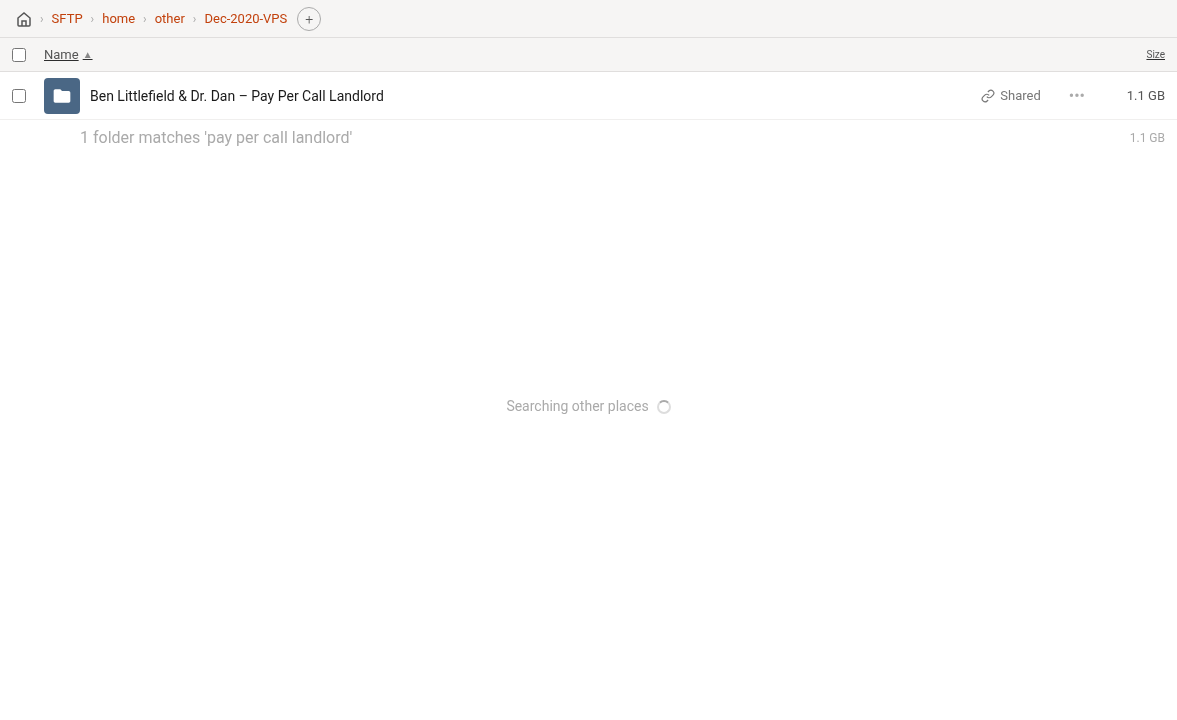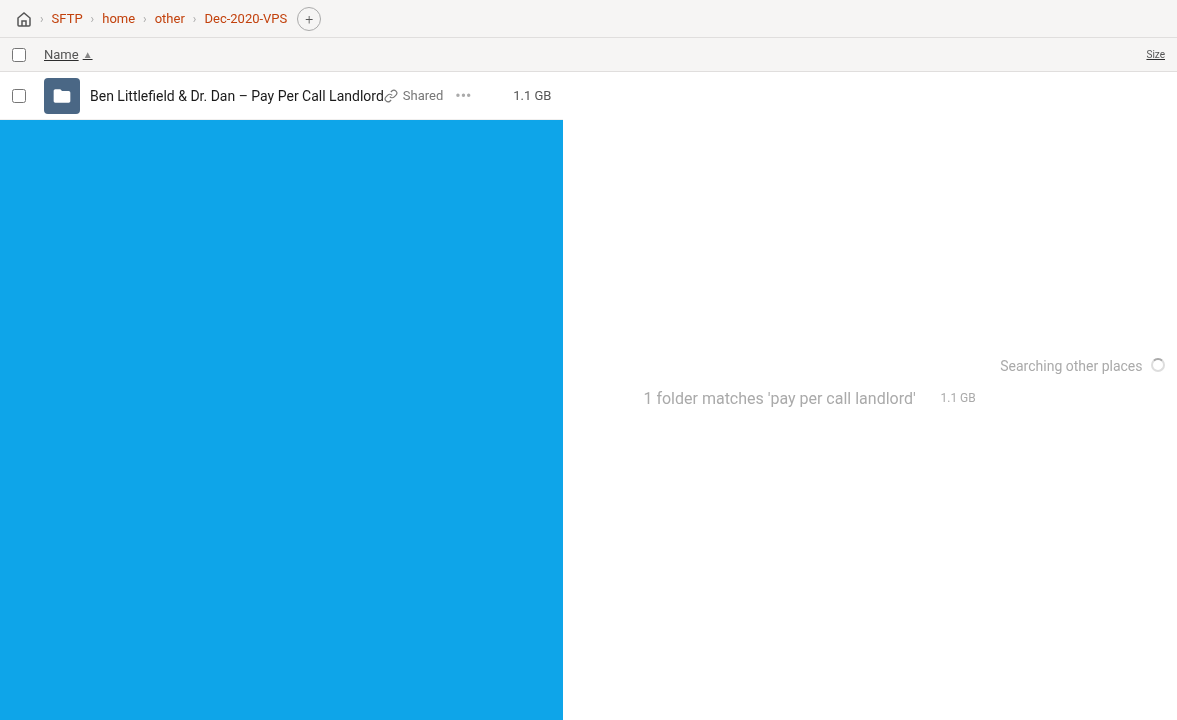--- a/index.html
+++ b/index.html
@@ -172,21 +172,21 @@
       font-size: 14px;
       color: #1a1a1a;
     }
 
     .file-shared {
       display: flex;
       align-items: center;
       gap: 5px;
       color: #777;
       font-size: 13px;
-      margin-right: 4px;
+      margin-right: 20px;
     }
 
     .file-more {
       color: #aaa;
       font-size: 16px;
       padding: 4px 8px;
       cursor: pointer;
       border-radius: 4px;
       margin-right: 12px;
       display: flex;
@@ -228,42 +228,42 @@
       justify-content: center;
       flex: 1;
       background: #fff;
       padding-bottom: 60px;
     }
 
     .searching-text {
       font-size: 14px;
       color: #aaa;
       display: flex;
-      align-items: flex-start;
+      align-items: flex-end;
       gap: 8px;
     }
 
     .spinner {
       width: 14px;
       height: 14px;
       border: 2px solid #ddd;
       border-top-color: #aaa;
       border-radius: 50%;
       animation: spin 0.8s linear infinite;
     }
 
     @keyframes spin {
       to { transform: rotate(360deg); }
     }
 
     .content-area {
       flex: 1;
       display: flex;
-      flex-direction: row;
-      background: #0ea5e9;
+      flex-direction: column;
+      background: #4d7c0f;
       overflow: hidden;
     }
   </style>
 </head>
 <body>
 
 <div class="main-container">
 
   <div class="breadcrumb-bar">
     <div class="breadcrumb-home">

